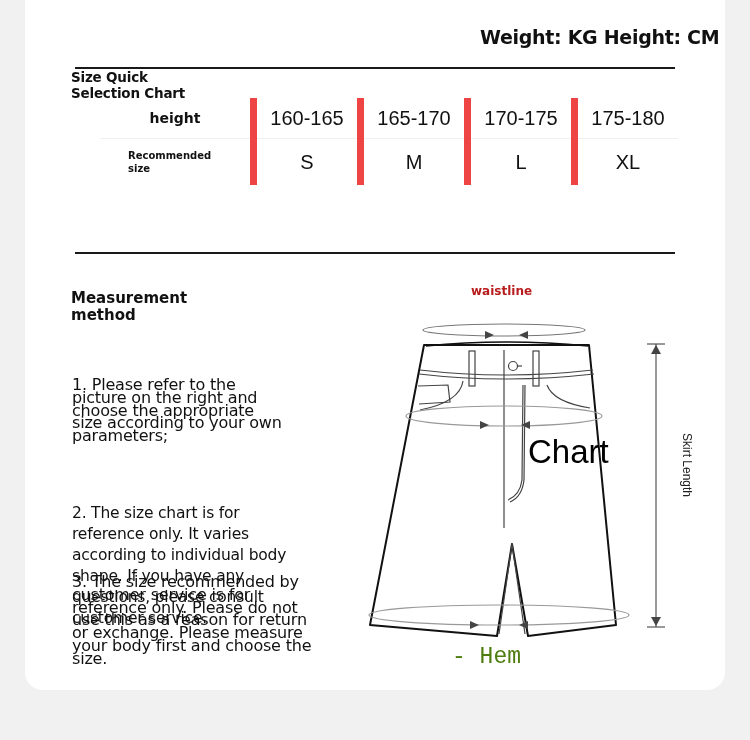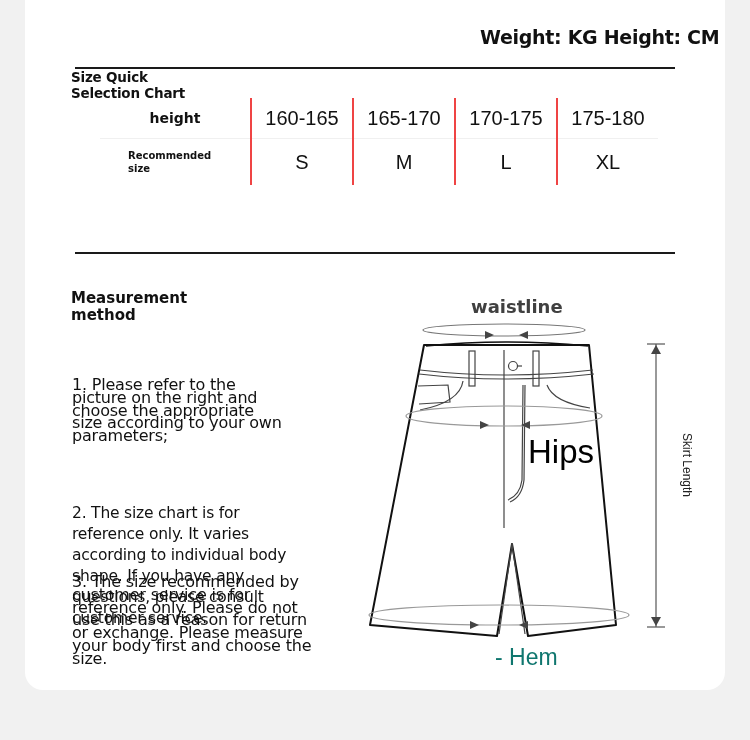--- a/index.html
+++ b/index.html
@@ -20,40 +20,40 @@
     }
     .rule { height:2px; background:#1a1a1a; left:75px; width:600px; }
     .rule.top { top:67px; }
     .rule.mid { top:252px; }
 
     table.sizes {
       position:absolute; left:100px; top:98px; border-collapse:collapse;
     }
     table.sizes td {
       height:40px; text-align:center; vertical-align:middle; padding:0;
-      border-bottom:1px solid #f0f0f0; border-left:2px solid #ef4444;
+      border-bottom:1px solid #f0f0f0; border-left:7px solid #ef4444;
       font-family:"Liberation Sans", sans-serif; font-size:20px; color:#111; width:100px;
     }
     table.sizes tr:last-child td { border-bottom:none; height:46px; }
     table.sizes td.rowlabel {
       width:150px; border-left:none; font-family:"DejaVu Sans", sans-serif; font-weight:bold; font-size:14px;
     }
     table.sizes td.rowlabel.small {
       font-size:10px; text-align:left; padding-left:28px; width:122px; line-height:13px;
     }
 
     .mm-title { left:71px; top:290px; font-weight:bold; font-size:15px; line-height:17px; }
     .note { left:72px; font-size:16px; line-height:12.8px; color:#111; letter-spacing:-0.2px; }
     .note1 { top:379px; width:215px; }
     .note2 { top:463px; width:215px; font-size:15.5px; line-height:21px;margin-top:40px; }
     .note3 { top:576px; width:245px; }
 
-    .lbl-waist { left:471px; top:296px; font-weight:bold; font-size:18px; color:#404040; }
+    .lbl-waist { left:471px; top:284px; font-weight:bold; font-size:12px; color:#b91c1c; }
     .lbl-hips { left:528px; top:433px; font-size:33px; font-family:"Liberation Sans", sans-serif; color:#000; }
-    .lbl-hem { left:495px; top:644px; font-size:23px; font-family:Liberation Sans, sans-serif; color:#0f766e; }
+    .lbl-hem { left:452px; top:644px; font-size:23px; font-family:Liberation Mono, monospace; color:#4d7c0f; }
     .lbl-skirt {
       left:622px; top:458px; font-size:12px; font-family:"Liberation Sans", sans-serif; color:#222;
       transform:rotate(90deg); transform-origin:center; width:130px; text-align:center;
     }
     svg.diagram { position:absolute; left:0; top:0; }
   </style>
 </head>
 <body>
 
 <div class="card"></div>
@@ -144,15 +144,15 @@
   <g stroke="#555" stroke-width="1.2">
     <line x1="647" y1="344" x2="665" y2="344"></line>
     <line x1="656" y1="344" x2="656" y2="627"></line>
     <line x1="647" y1="627" x2="665" y2="627"></line>
   </g>
   <polygon points="656,345 651,354 661,354" fill="#444"></polygon>
   <polygon points="656,626 651,617 661,617" fill="#444"></polygon>
 </svg>
 
 <div class="abs lbl-waist">waistline</div>
-<div class="abs lbl-hips">Hips</div>
+<div class="abs lbl-hips">Chart</div>
 <div class="abs lbl-hem">- Hem</div>
 <div class="abs lbl-skirt">Skirt Length</div>
 
 </body></html>

